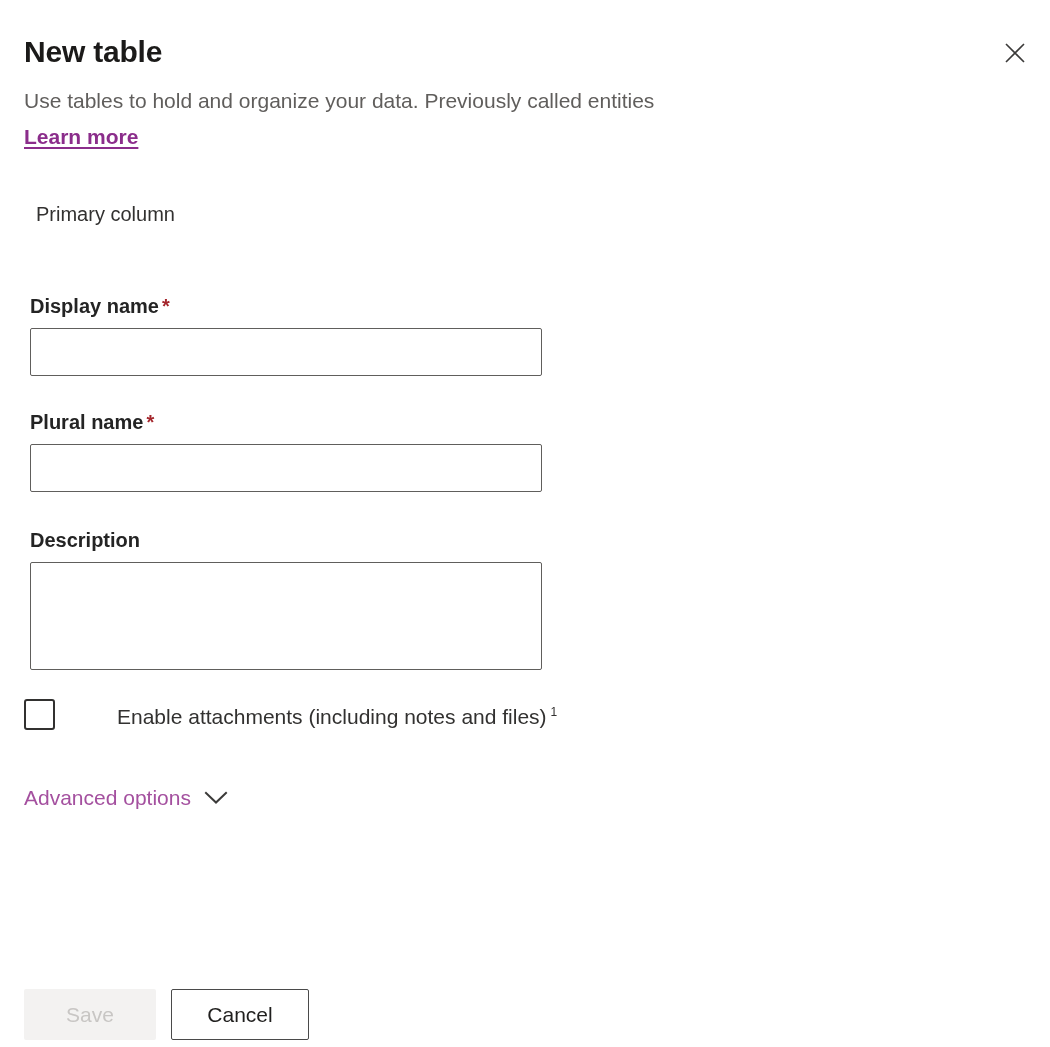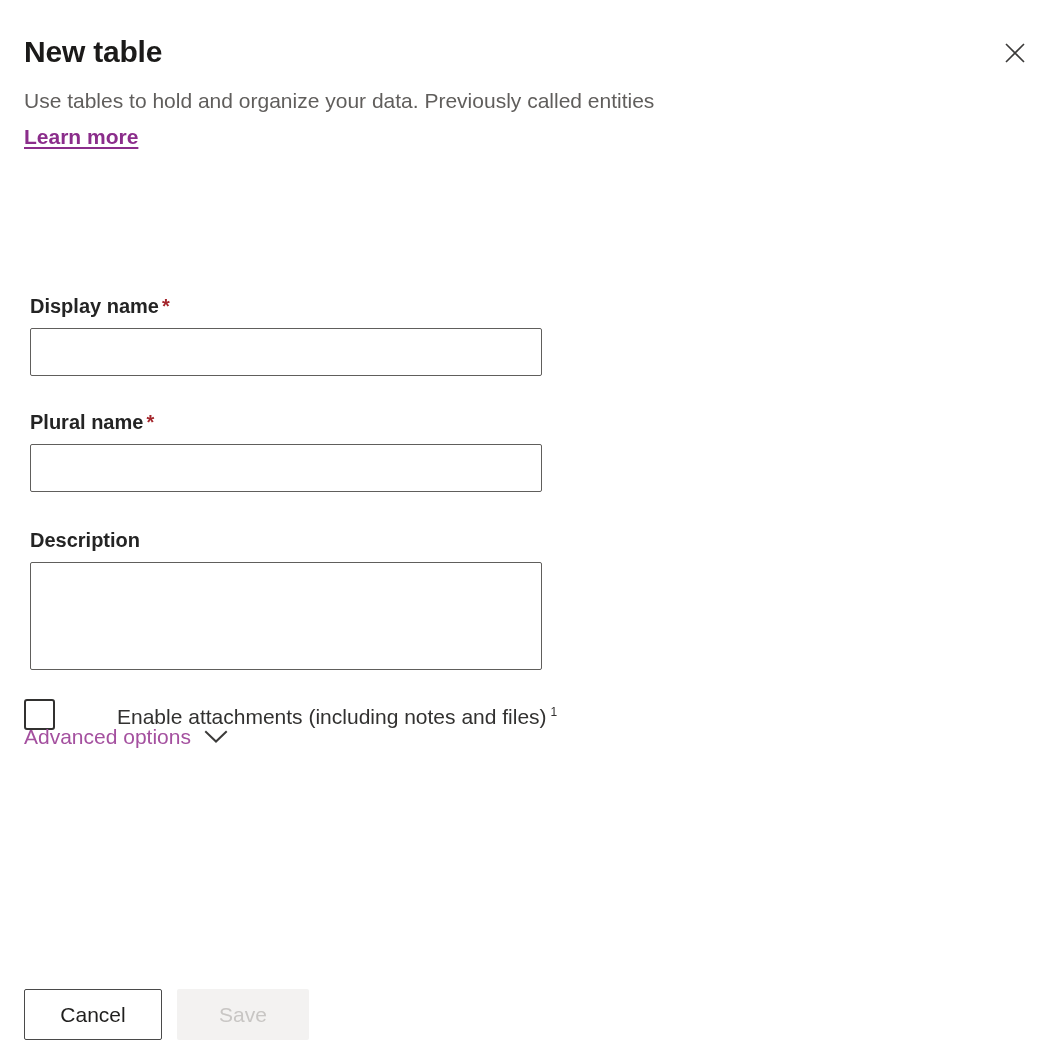--- a/index.html
+++ b/index.html
@@ -199,21 +199,21 @@
     font-size: 12px;
     vertical-align: super;
     margin-left: 4px;
     color: #323130;
   }
 
   
   .advanced-options {
     position: absolute;
     left: 24px;
-    top: 723px;
+    top: 784px;
     display: flex;
     cursor: pointer;
     background: transparent;
     border: none;
     padding: 0;
     font-family: inherit;
   }
   .advanced-label {
     font-size: 21px;
     line-height: 28px;
@@ -271,20 +271,21 @@
     <button class="close-btn">
       <span>
         <svg width="26" height="26" viewBox="0 0 26 26" aria-hidden="true">
           <path d="M4 4 L22 22 M22 4 L4 22" stroke="#3b3a39" stroke-width="1.6" fill="none"></path>
         </svg>
       </span>
     </button>
   </div>
 
   <div class="tabs">
+    <button class="tab">Primary column</button>
   </div>
 
   <div class="form">
 
     <div class="field">
       <label class="field-label">
         <span>Display name</span><span class="req-asterisk">*</span>
       </label>
       <input class="text-input" type="text" value="" placeholder="" style="">
     </div>
@@ -316,17 +317,17 @@
   <button class="advanced-options">
     <span class="advanced-label">Advanced options</span>
     <span class="chevron">
       <svg width="24" height="14" viewBox="0 0 24 14" aria-hidden="true">
         <path d="M2 2 L12 11.5 L22 2" stroke="#3b3a39" stroke-width="2" fill="none" stroke-linecap="square"></path>
       </svg>
     </span>
   </button>
 
   <div class="footer">
+    <button class="btn btn-disabled" disabled="">Save</button>
     <button class="btn btn-secondary">Cancel</button>
-    <button class="btn btn-disabled" disabled="">Save</button>
   </div>
 
 </div>
 
 </body></html>

